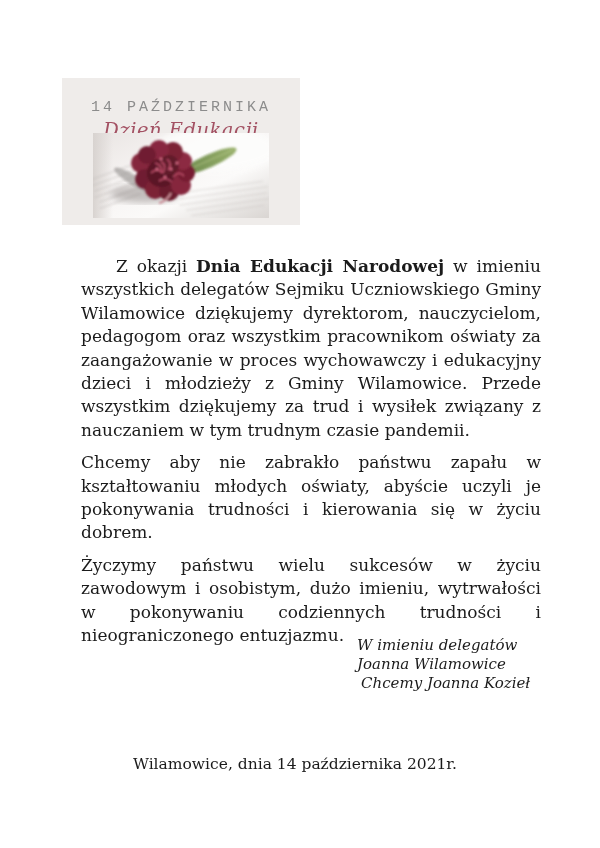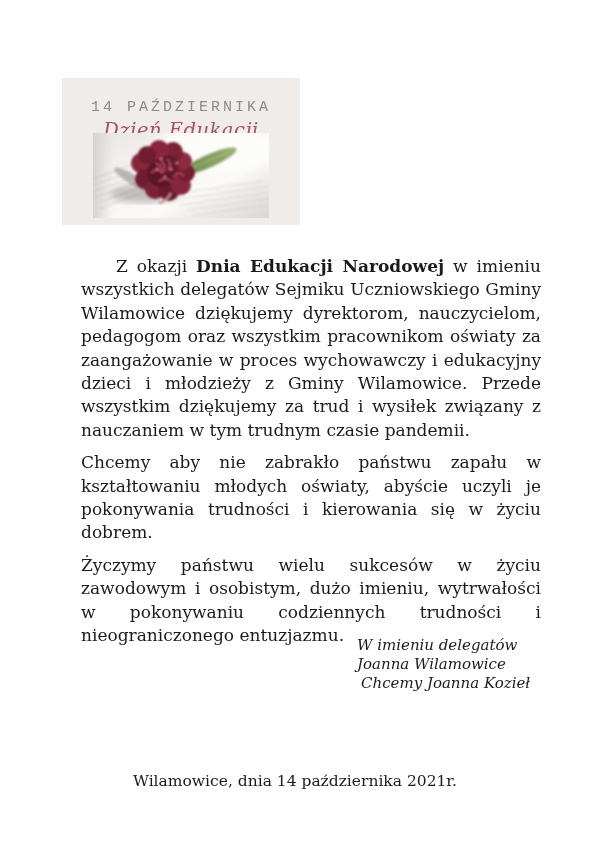--- a/index.html
+++ b/index.html
@@ -35,21 +35,21 @@
   .body-text p.indent{text-indent:35px;}
   .body-text b{font-weight:bold;}
   
   .signature{
     position:absolute;left:357px;top:636px;width:210px;
     font-size:15px;line-height:19px;text-align:left;font-style:italic;
   }
   .signature .sig-line:nth-child(3){padding-left:4px;}
   
   .footer-date{
-    position:absolute;left:0;top:772px;width:590px;
+    position:absolute;left:0;top:755px;width:590px;
     text-align:center;font-size:15.5px;
   }
 </style>
 </head>
 <body>
 
 <div class="page">
 
   <div class="banner">
     <div class="banner-date">14 PAŹDZIERNIKA</div>

